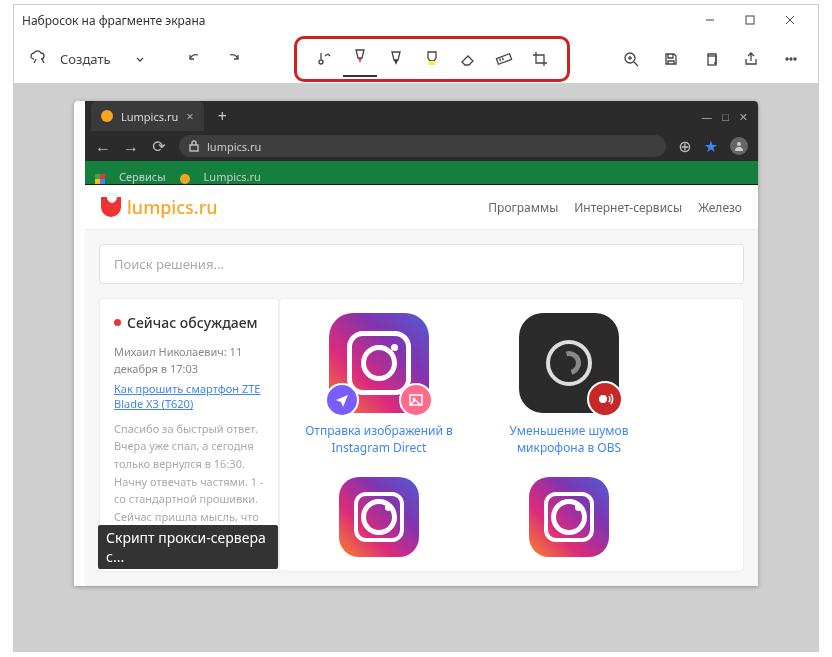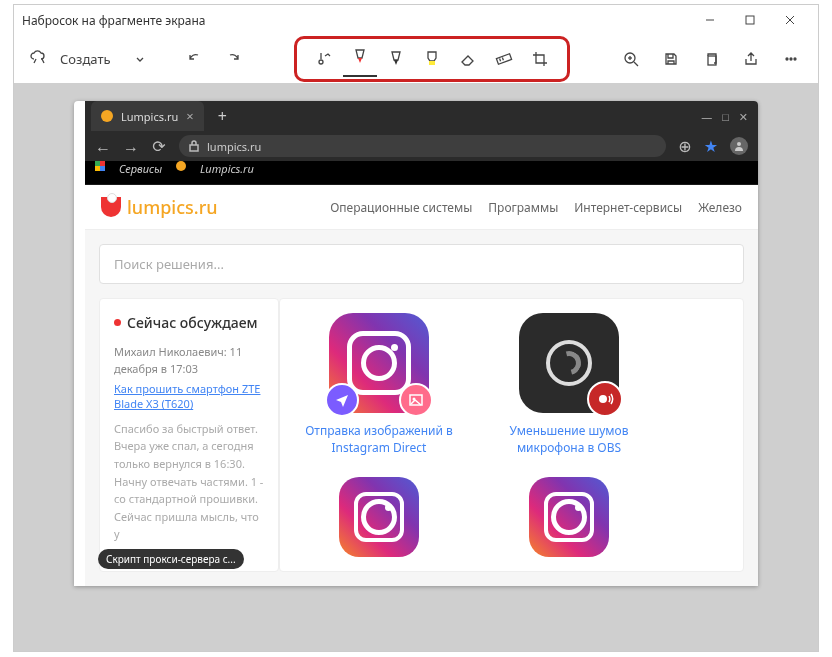--- a/index.html
+++ b/index.html
@@ -48,21 +48,21 @@
 .br-addr { display: flex; align-items: center; height: 30px; padding: 0 10px; gap: 12px; }
 .br-addr .icn { color: #bbb; width:16px; display:flex; justify-content:center;}
 .url-bar { flex: 1; background: #3e3e3e; border-radius: 14px; height: 22px; display: flex; align-items: center; padding: 0 10px; gap: 8px; }
 .lock svg { stroke: #bbb; fill: none; stroke-width: 1.5; }
 .url { color: #ccc; font-size: 11px; }
 .br-addr .right { color: #bbb; display:flex; gap:12px; align-items:center;}
 .star { color: #4285f4; }
 .user-circ { width: 18px; height: 18px; border-radius: 50%; background: #666; display: flex; align-items: center; justify-content: center; }
 .user-circ svg { fill: #ccc; }
 
-.br-bm { display: flex; align-items: flex-start; height: 24px; background:#000000; padding: 0 10px; gap: 14px; border-bottom:1px solid #1a1a1a;font-style:italic;}
+.br-bm { display: flex; align-items: flex-end; height: 24px; background:#15803d; padding: 0 10px; gap: 14px; border-bottom:1px solid #1a1a1a;}
 .bm-grid { width: 10px; height: 10px; background: conic-gradient(#e33 0 25%, #4285f4 0 50%, #fbbc04 0 75%, #34a853 0); }
 .bm-text { color: #ccc; font-size: 11px; }
 .bm-fav { width: 10px; height: 10px; border-radius: 50%; background: #f5a623; }
 
 
 .page { background: #f6f6f6; }
 .page-header { background: #fff; display: flex; align-items: center; padding: 10px 16px; gap: 20px; border-bottom: 1px solid #eee; }
 .logo { display: flex; align-items: center; gap: 6px; }
 .logo .hat { width: 20px; height: 20px; position: relative; }
 .logo .hat::before { content: ""; position: absolute; inset: 0; background: #e33; border-radius: 0 0 10px 10px; }
@@ -74,21 +74,21 @@
 .search-row { padding: 14px; }
 .search-box { background: #fff; border: 1px solid #e0e0e0; border-radius: 4px; padding: 10px 14px; color: #aaa; font-size: 13px; }
 
 .grid { display: flex; gap: 0; padding: 0 14px 14px; justify-content: center; }
 .col-left { width: 180px; background: #fff; border: 1px solid #eee; border-radius: 4px; padding: 14px; position:relative;}
 .discuss-h { display: flex; align-items: center; gap: 6px; font-size: 14px; font-weight: 500; color: #333; margin-bottom: 12px; }
 .red-dot { width: 7px; height: 7px; background: #e33; border-radius: 50%; }
 .comment-meta { color: #888; font-size: 11px; line-height: 1.5; }
 .comment-link { color: #4285f4; font-size: 11px; text-decoration: underline; display: block; margin: 4px 0 8px; line-height:1.4;}
 .comment-body { color: #aaa; font-size: 11px; line-height: 1.6; }
-.tooltip { position: absolute; bottom: 2px; left: -2px; background: #333; color: #fff; font-size: 10px; padding: 3px 8px; border-radius:10px;}
+.tooltip { position: absolute; bottom: 2px; left: -2px; background: #333; color: #fff; font-size: 14px; padding: 3px 8px; border-radius:2px;}
 
 .col-right { flex: 1; background: #fff; border: 1px solid #eee; border-radius: 4px; padding: 14px; display: flex; gap: 20px; flex-wrap: wrap; align-content: flex-start;}
 .card { width: 170px; display: flex; flex-direction: column; align-items: center; }
 .thumb { width: 100px; height: 100px; border-radius: 24px; display: flex; align-items: center; justify-content: center; position: relative; }
 .thumb.obs { background: #2b2b2b; }
 .obs-logo { width: 46px; height: 46px; border-radius: 50%; border: 4px solid #ddd; position:relative;}
 .obs-logo::before{content:"";position:absolute;inset:7px;border:5px solid #888;border-radius:50%;border-left-color:transparent;border-bottom-color:transparent;transform:rotate(30deg);}
 .obs-badge { position: absolute; bottom: -4px; right: -4px; width: 36px; height: 36px; border-radius: 50%; background: #c62828; border: 2px solid #fff; display:flex;align-items:center;justify-content:center;}
 .obs-badge svg{fill:#fff;}
 
@@ -286,21 +286,20 @@
         </div>
       </div>
 
       <div class="page">
         <div class="page-header">
           <div class="logo">
             <span class="hat"></span>
             <span class="logo-text">lumpics.ru</span>
           </div>
           <div class="nav">
-            <a>Операционные системы</a>
             <a>Программы</a>
             <a>Интернет-сервисы</a>
             <a>Железо</a>
           </div>
         </div>
 
         <div class="search-row">
           <div class="search-box"><span>Поиск решения...</span></div>
         </div>
 

